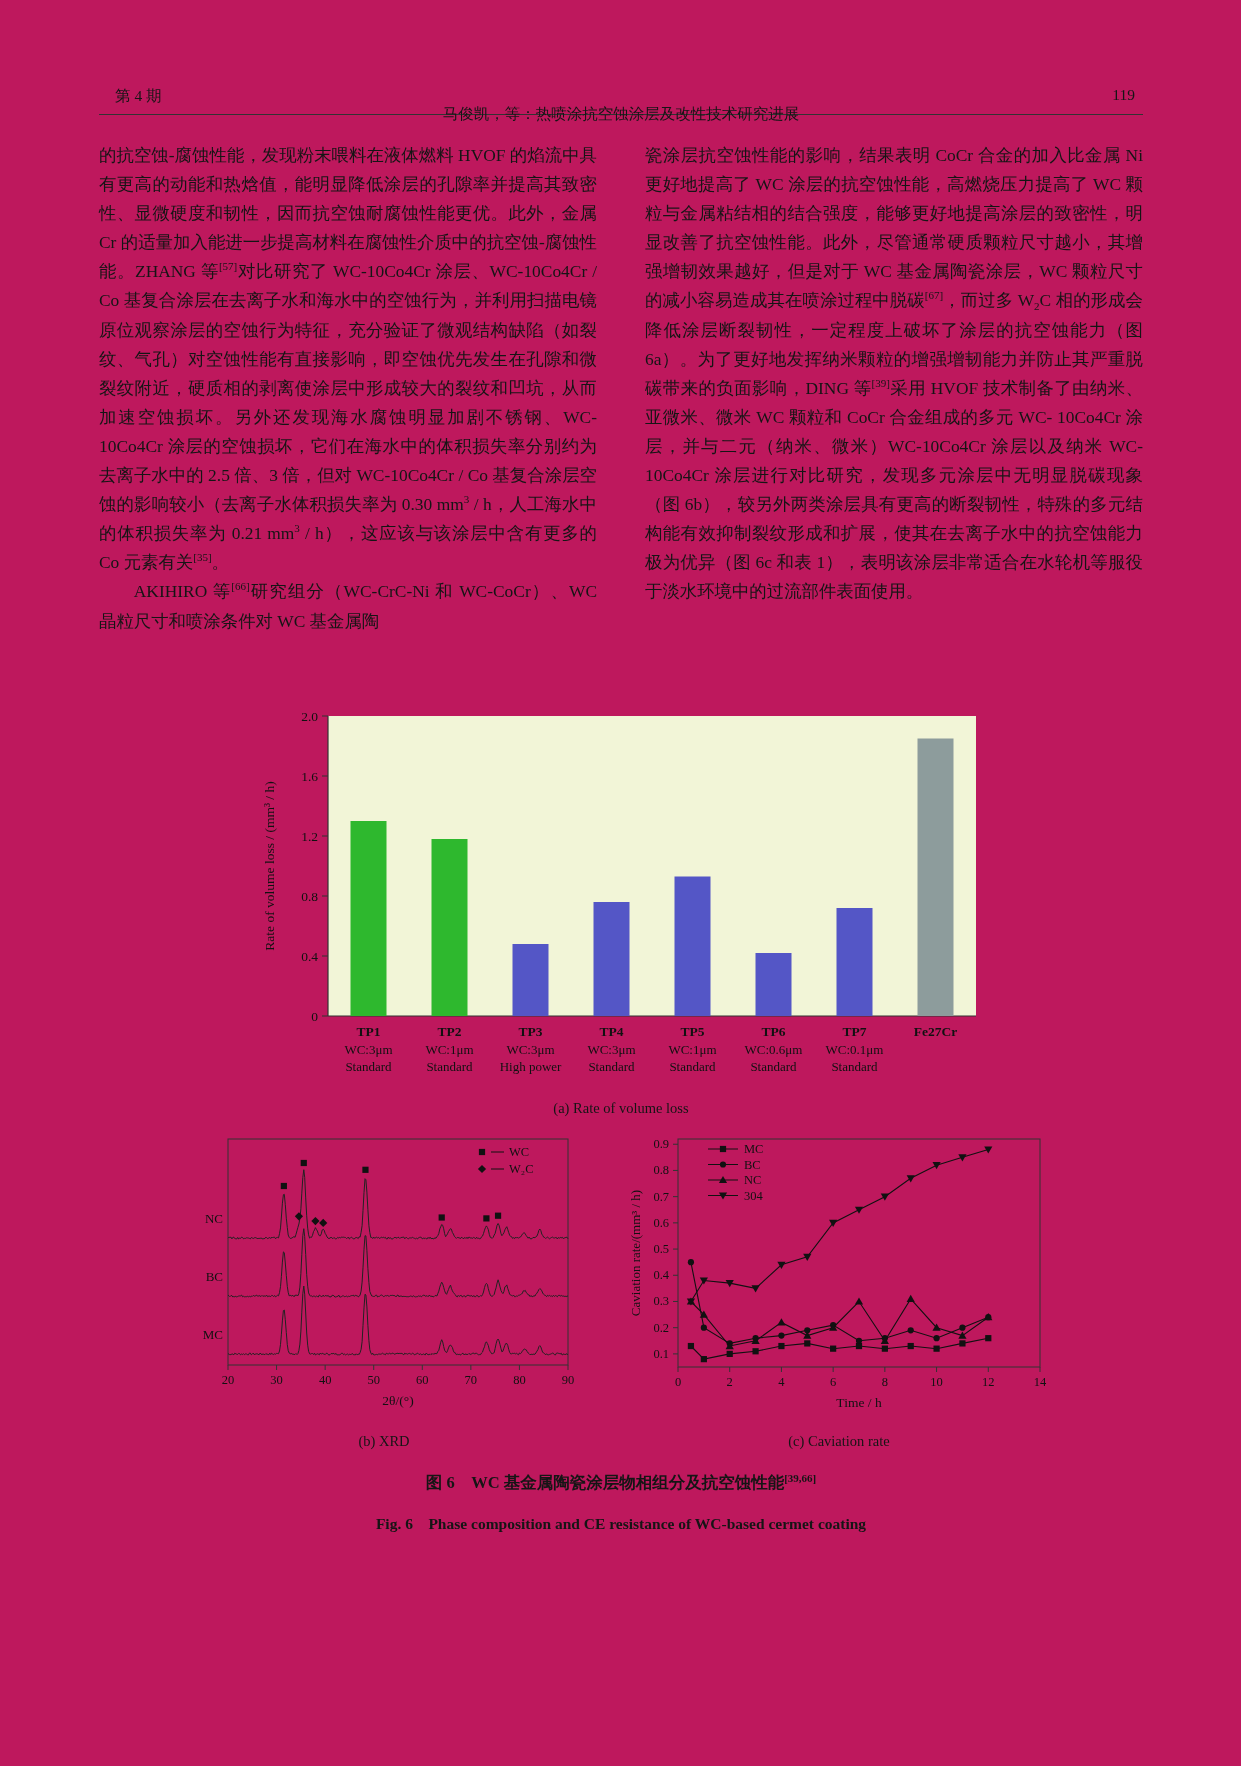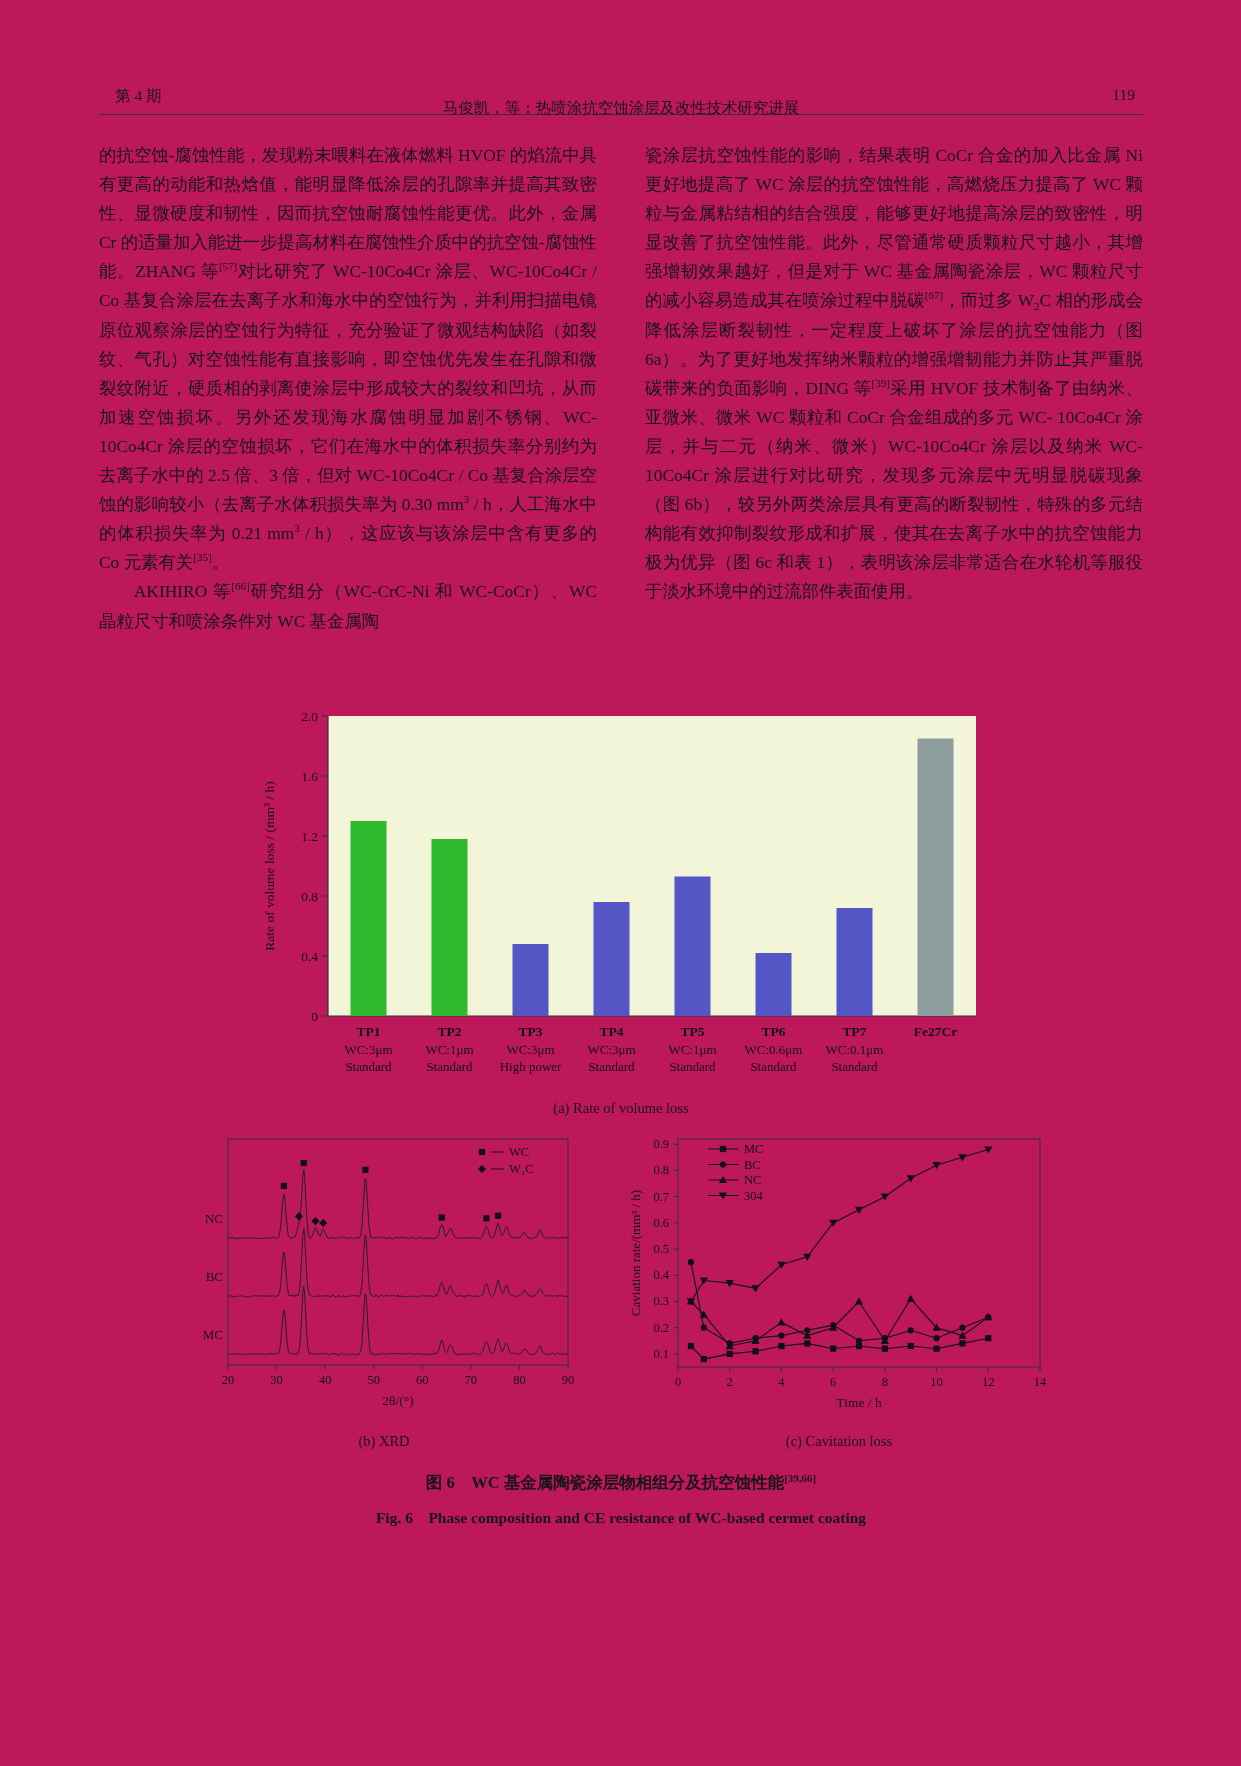--- a/index.html
+++ b/index.html
@@ -1,35 +1,35 @@
 <!DOCTYPE html>
 <html><head>
 <meta charset="utf-8">
 <style>
   html,body{margin:0;padding:0;}
   body{background:#d9d9d9;}
   .page{position:relative;width:1241px;height:1766px;background:#be185d;margin:0 auto;
         font-family:"Liberation Serif","DejaVu Serif",serif;color:#151515;overflow:hidden;}
   .header{position:absolute;top:84px;left:99px;width:1044px;height:30px;border-bottom:1.5px solid #333;font-size:15.5px;}
   .header-issue{position:absolute;left:16px;top:2px;}
-  .header-title{position:absolute;left:0;right:0;top:14px;text-align:center;}
+  .header-title{position:absolute;left:0;right:0;top:20px;text-align:center;}
   .header-page{position:absolute;right:8px;top:2px;}
   .columns{position:absolute;top:141px;left:99px;width:1044px;display:flex;gap:48px;}
   .col{width:505px;font-size:17.4px;line-height:29.1px;text-align:justify;}
   p.para{margin:0;}
   p.indent{text-indent:2em;}
   sup{font-size:11px;vertical-align:super;line-height:0;}
   sub{font-size:11px;vertical-align:sub;line-height:0;}
   .figure{position:absolute;top:702px;left:99px;width:1044px;}
   .chart-a-wrap{display:flex;justify-content:center;}
   .chart-caption{text-align:center;font-weight:normal;font-size:14.5px;margin-top:2px;}
   .charts-row{display:flex;justify-content:center;align-items:flex-end;gap:44px;margin-top:12px;}
   .chart-col{display:flex;flex-direction:column;}
   .figcap-zh{margin-top:22px;text-align:center;font-size:16.5px;font-weight:bold;}
-  .figcap-en{margin-top:14px;text-align:center;font-size:15.5px;font-weight:bold;}
+  .figcap-en{margin-top:20px;text-align:center;font-size:15.5px;font-weight:bold;}
 </style>
 </head>
 <body>
 
 <div class="page">
 
   <div class="header">
     <span class="header-issue">第 4 期</span>
     <span class="header-title">马俊凯，等：热喷涂抗空蚀涂层及改性技术研究进展</span>
     <span class="header-page">119</span>
@@ -244,21 +244,21 @@
               <text x="120" y="39.5" font-size="12.5" fill="#111">BC</text>
               <line x1="84" y1="51" x2="114" y2="51" stroke="#111"></line>
               <path d="M99 46.9 L103.1 54.1 L94.9 54.1 Z" fill="#111"></path>
               <text x="120" y="55" font-size="12.5" fill="#111">NC</text>
               <line x1="84" y1="66.5" x2="114" y2="66.5" stroke="#111"></line>
               <path d="M99 70.6 L103.1 63.4 L94.9 63.4 Z" fill="#111"></path>
               <text x="120" y="70.5" font-size="12.5" fill="#111">304</text>
               <text x="16" y="124" text-anchor="middle" font-size="13" fill="#111" transform="rotate(-90 16 124)">Caviation rate/(mm³ / h)</text>
               <text x="235" y="278" text-anchor="middle" font-size="13.5" fill="#111">Time / h</text>
             </svg></div>
-        <div class="chart-caption">(c) Cavitation loss</div>
+        <div class="chart-caption">(c) Caviation rate</div>
       </div>
     </div>
 
     <div class="figcap-zh">图 6　WC 基金属陶瓷涂层物相组分及抗空蚀性能<sup>[39,66]</sup></div>
     <div class="figcap-en">Fig. 6　Phase composition and CE resistance of WC-based cermet coating</div>
   </div>
 
 </div>
 
 </body></html>

